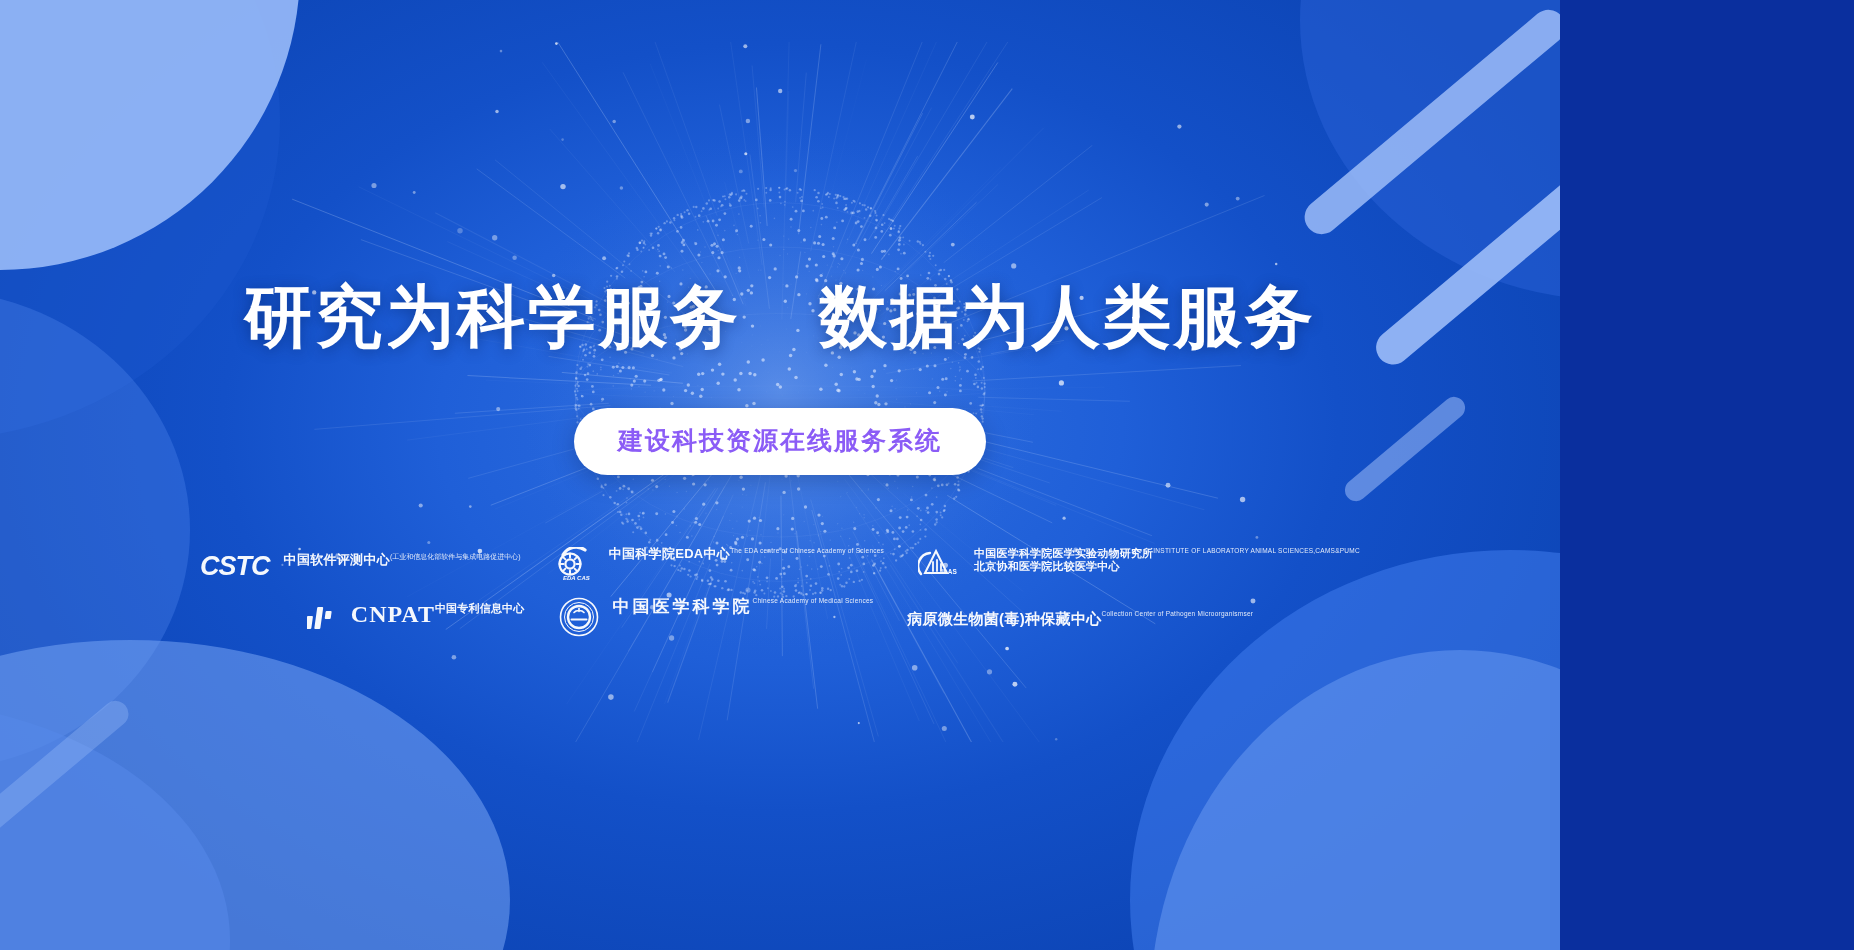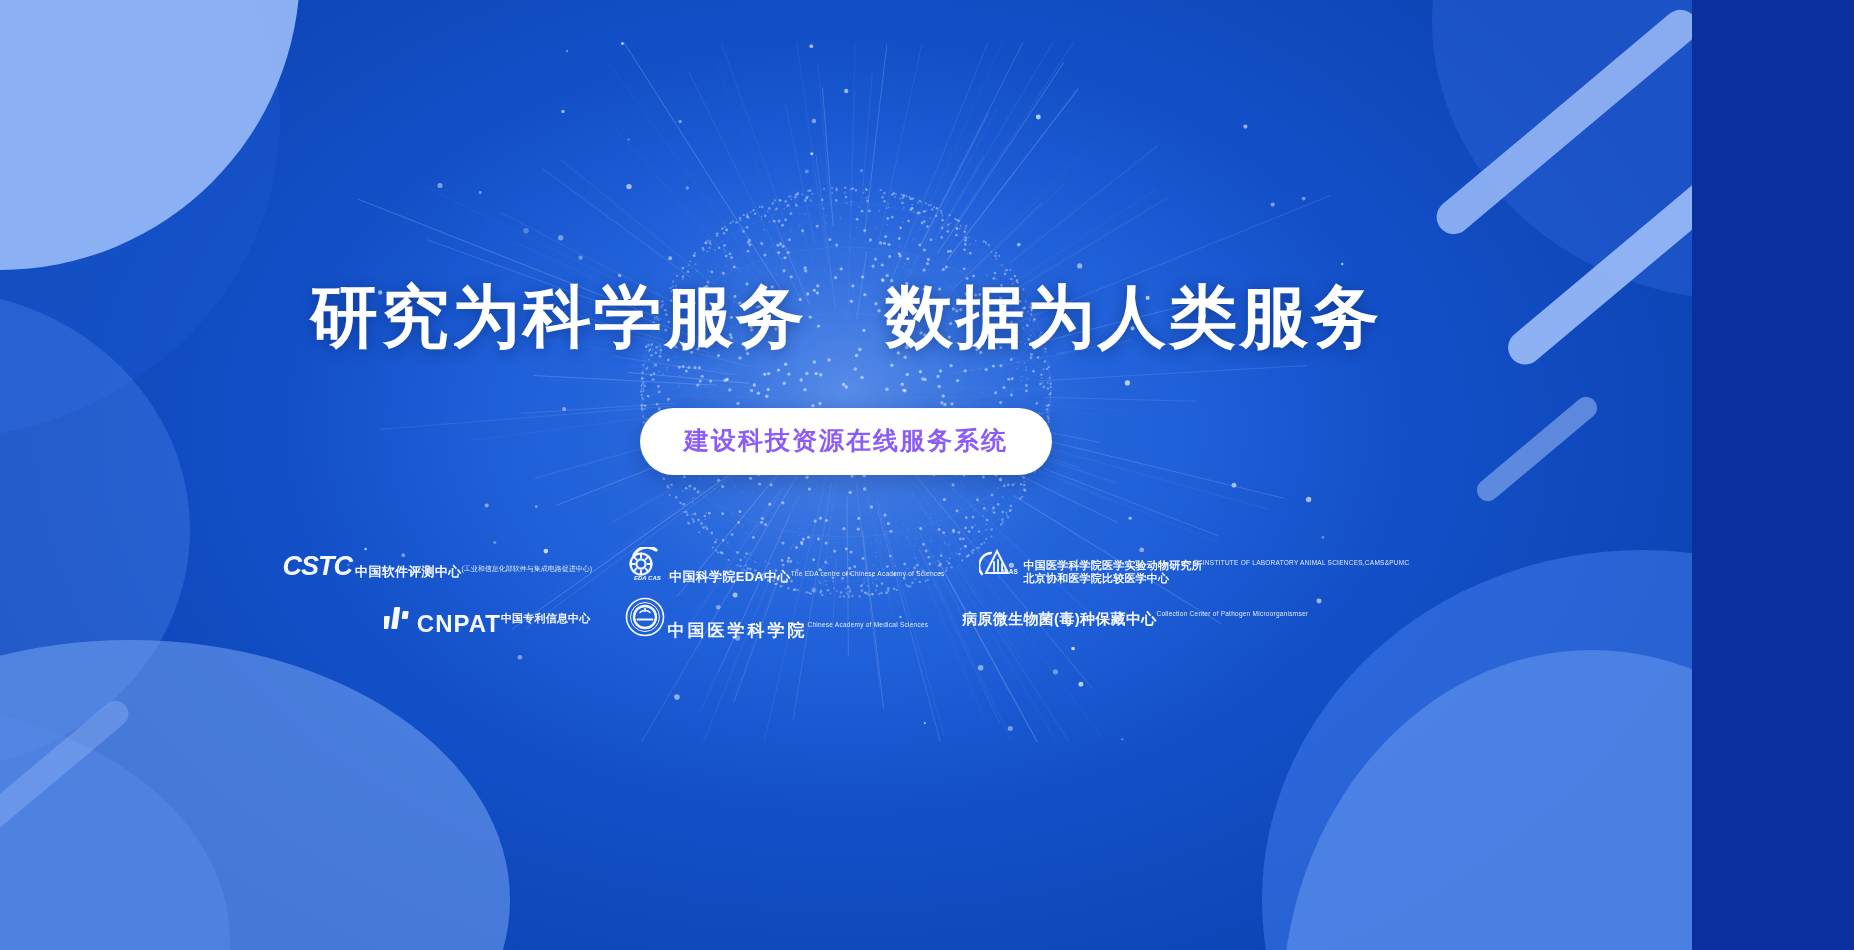--- a/index.html
+++ b/index.html
@@ -5,21 +5,21 @@
 <style>
   html, body {
     margin: 0;
     padding: 0;
     background: #0a2f9e;
   }
   * { box-sizing: border-box; }
 
   #stage {
     position: relative;
-    width: 1692px;
+    width: 1560px;
     height: 950px;
     overflow: hidden;
     font-family: "Liberation Sans", "DejaVu Sans", sans-serif;
     background:
       radial-gradient(ellipse 900px 620px at 50% 45%, #2f6fe0 0%, #1f5fd8 38%, #1350c8 62%, #0c44b4 100%),
       linear-gradient(160deg, #1a4fc0 0%, #0f45b8 45%, #0b3ca8 100%);
   }
 
   
   .blob {
@@ -165,22 +165,22 @@
     opacity: .96;
   }
   .logo-row {
     display: flex;
     align-items: center;
     justify-content: center;
     gap: 34px;
   }
   .logo {
     display: flex;
-    align-items: flex-end;
-    gap: 3px;
+    align-items: flex-start;
+    gap: 14px;
     color: #ffffff;
     white-space: nowrap;
   }
   .logo .mark { flex: 0 0 auto; display: block; }
   .logo .txt { display: flex; flex-direction: row; justify-content: center; }
   .logo .cn   { font-size: 13px; font-weight: 700; letter-spacing: .3px; line-height: 1.15; }
   .logo .cn-sm{ font-size: 11px; font-weight: 700; letter-spacing: .2px; line-height: 1.2; }
   .logo .en   { font-size: 6.5px; letter-spacing: .25px; line-height: 1.3; opacity: .92; }
   .logo .sub  { font-size: 7px; letter-spacing: 0; line-height: 1.25; opacity: .9; }
   .logo .wordmark {
@@ -188,20 +188,21 @@
     font-weight: 800;
     font-style: italic;
     letter-spacing: -1px;
     line-height: 1;
   }
   .logo .wordmark-plain {
     font-size: 24px;
     font-weight: 700;
     letter-spacing: 1px;
     line-height: 1;
+    font-family: Liberation Serif, serif;
   }
   .logo .stacked { display: flex; flex-direction: column; line-height: 1.18; }
 </style>
 </head>
 <body>
 
 <div id="stage">
 
   <div class="blob blob-tl2"></div>
   <div class="blob blob-tl"></div>

